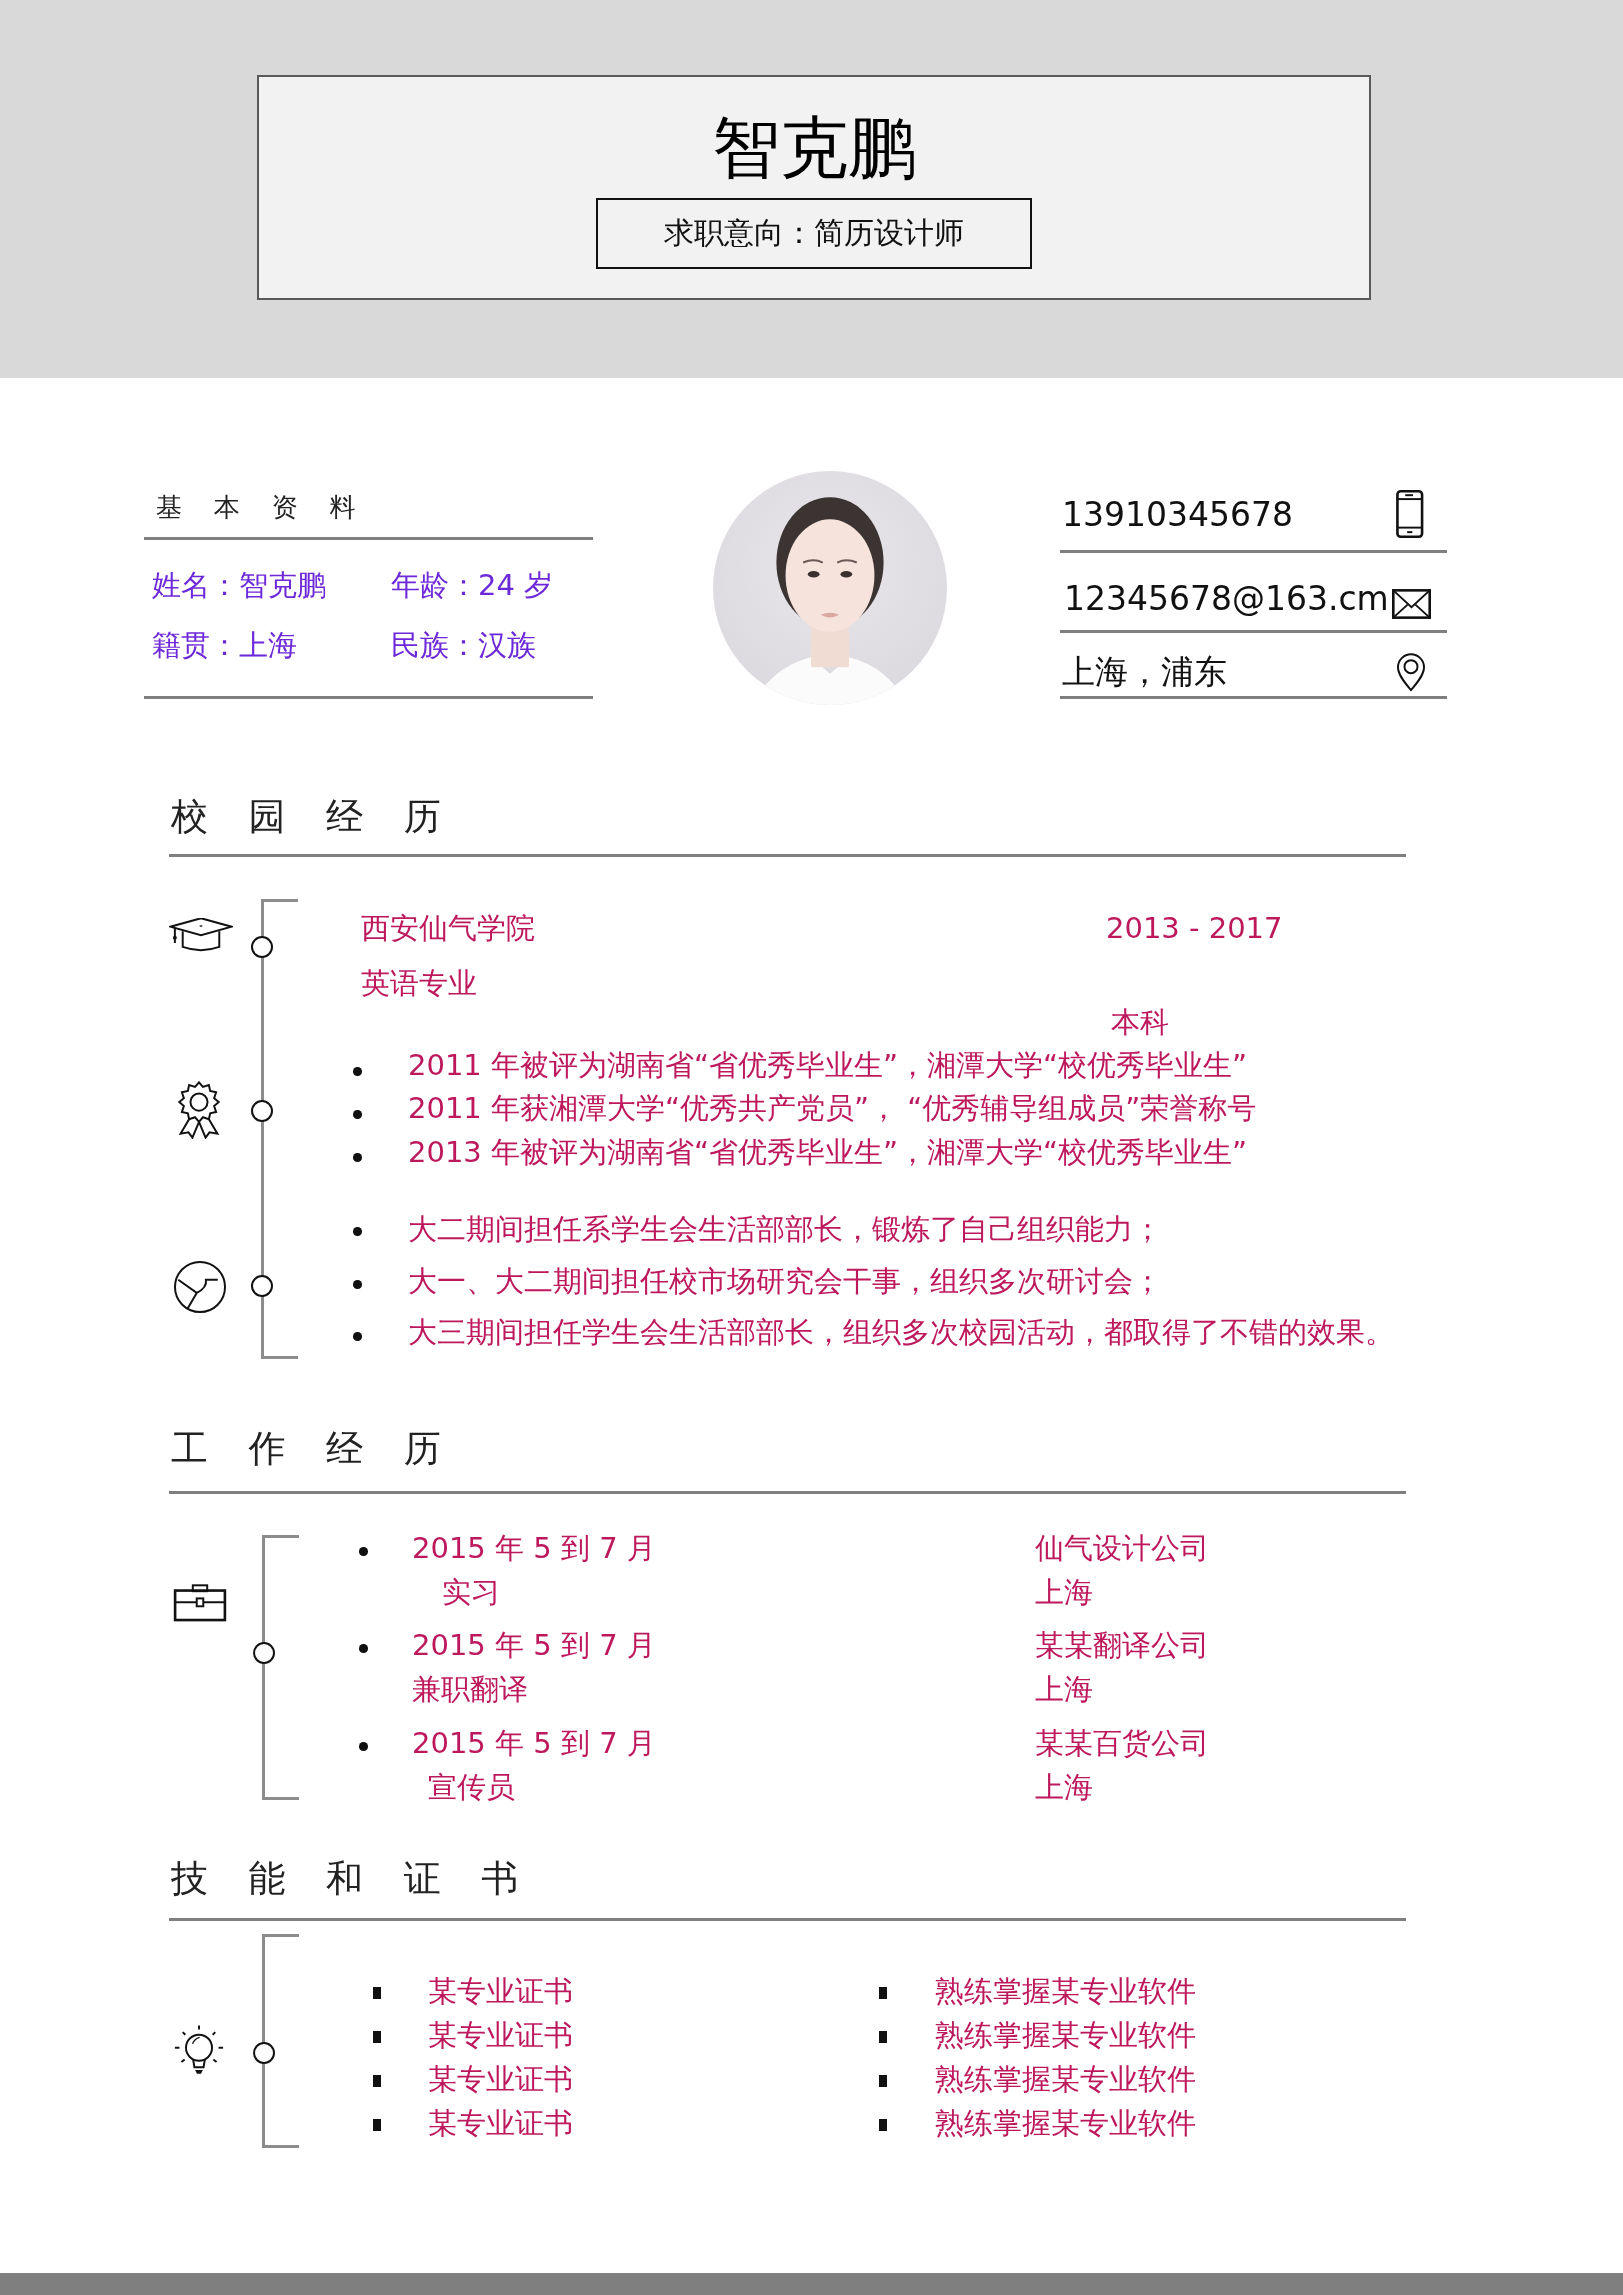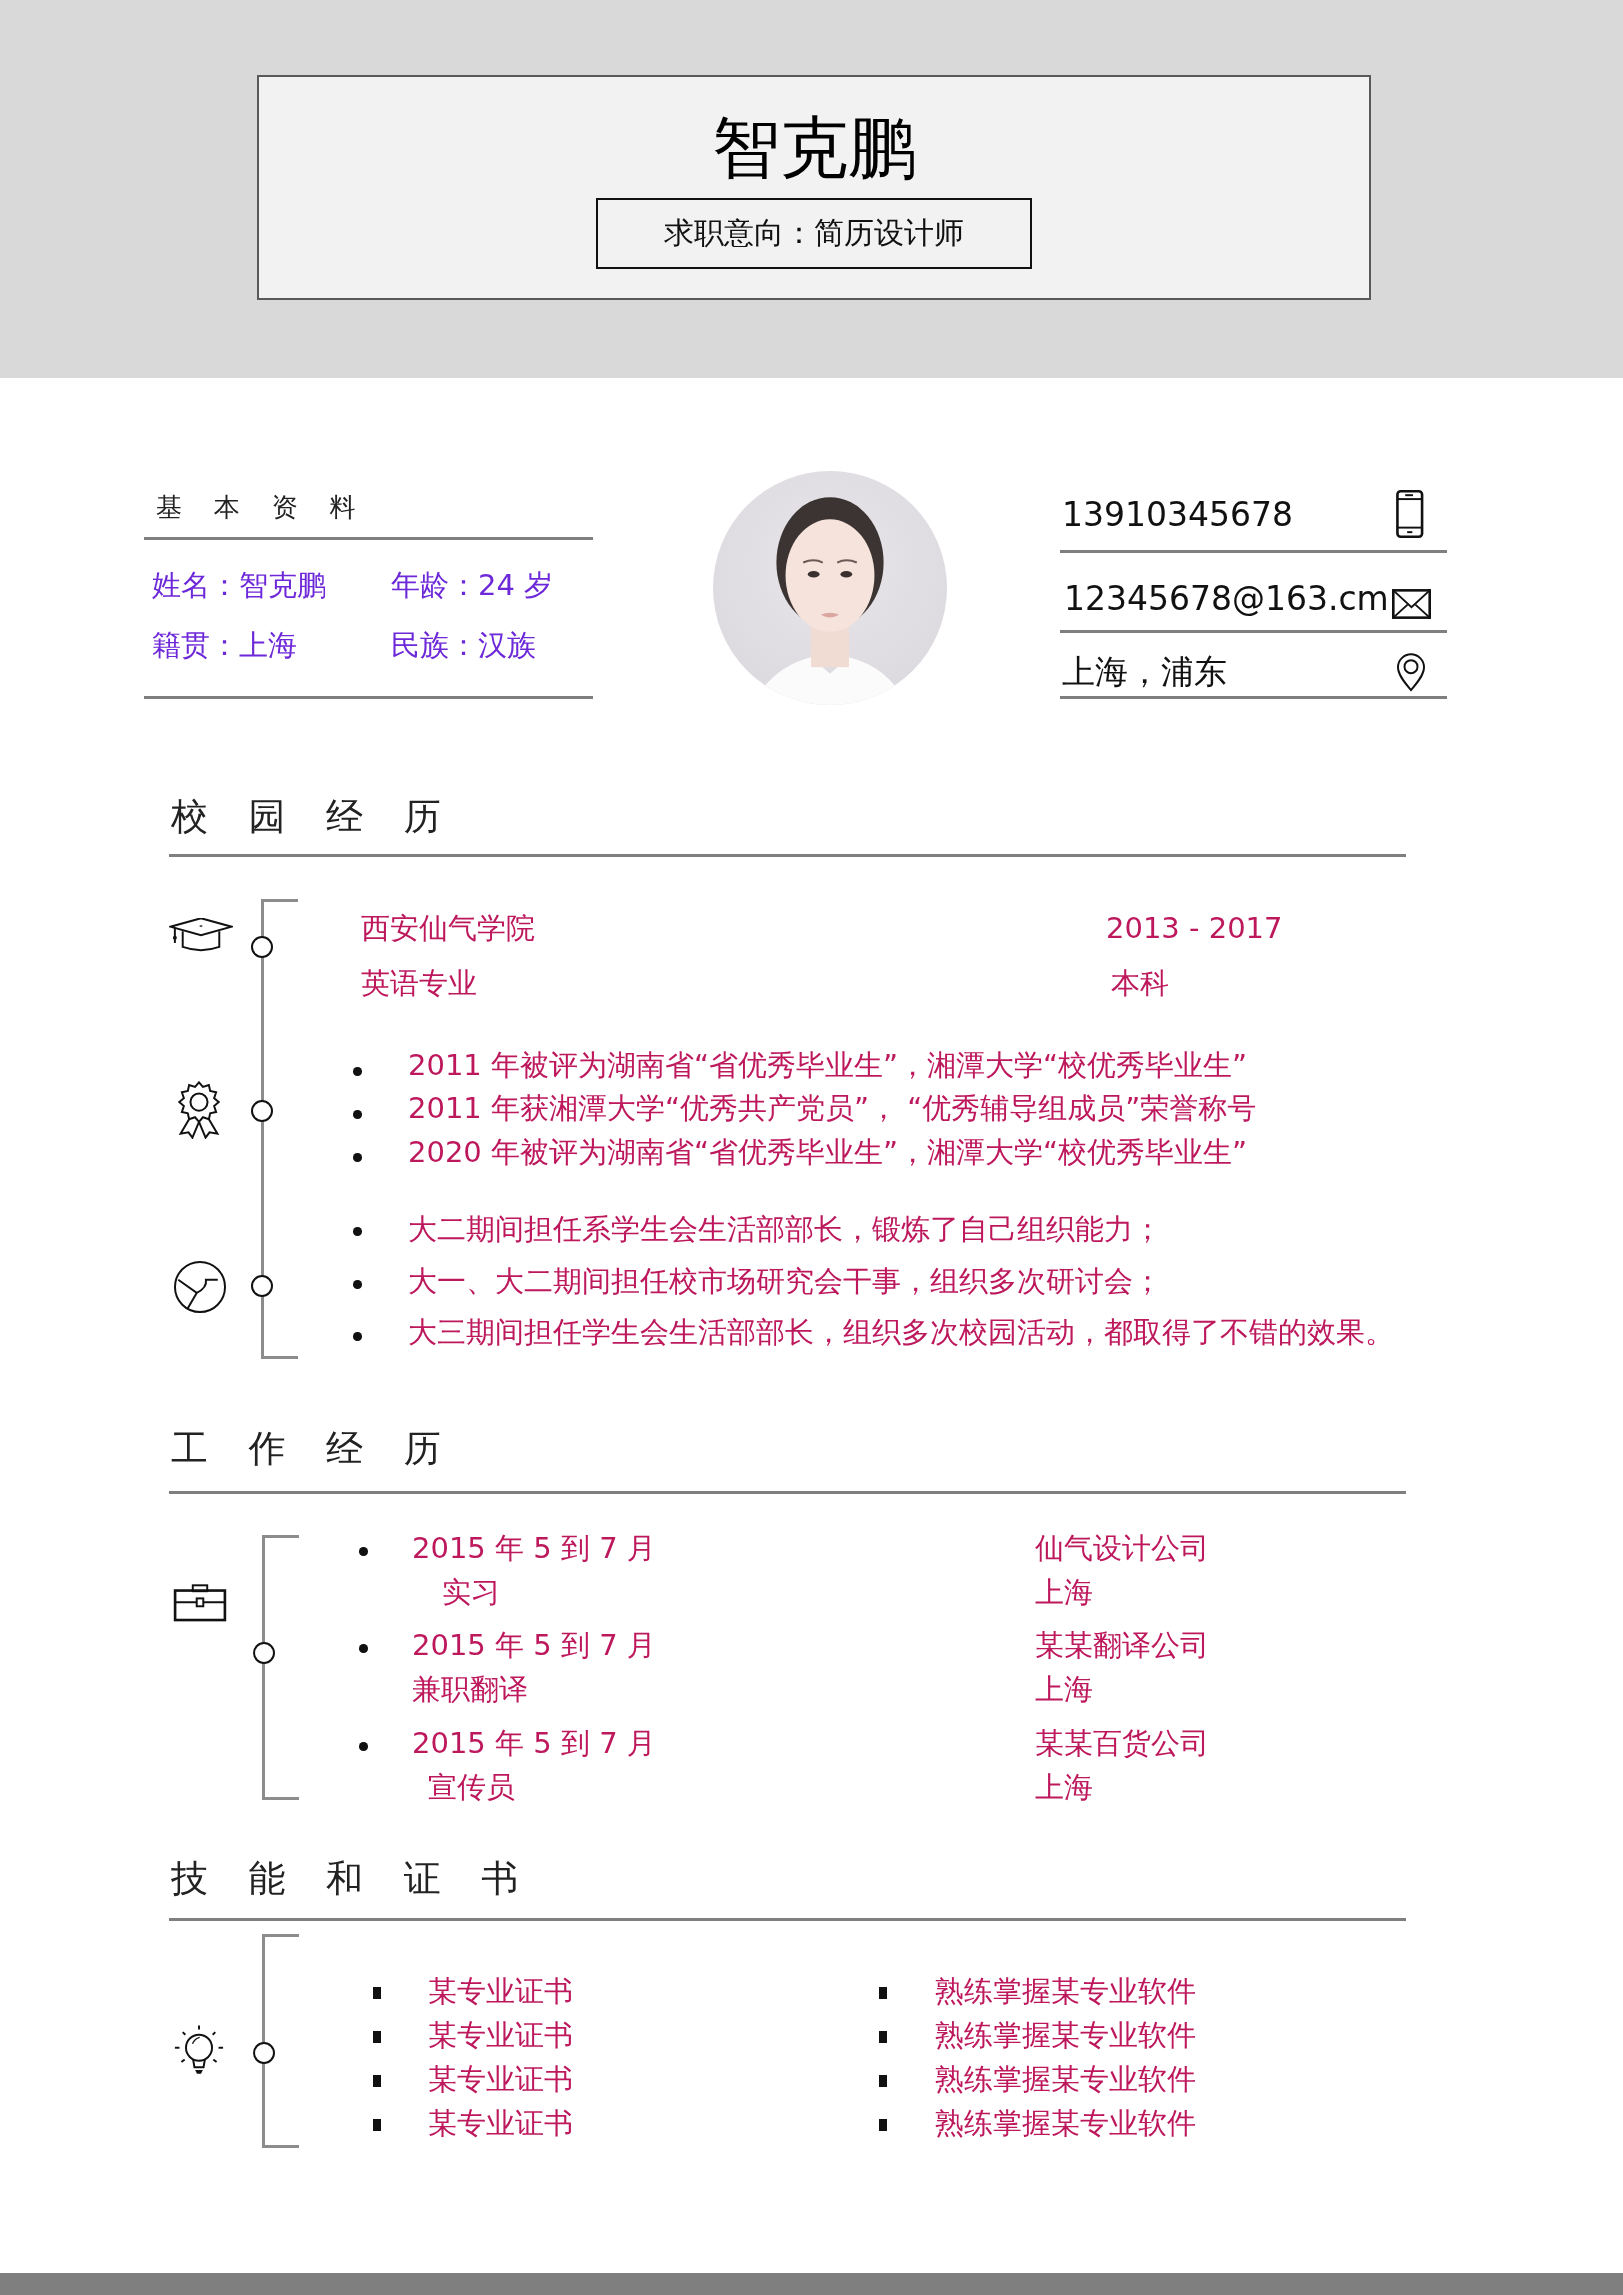--- a/index.html
+++ b/index.html
@@ -151,28 +151,28 @@
   <svg width="54" height="54" viewBox="0 0 82 82">
       <circle cx="41" cy="41" r="38" fill="none" stroke="#111" stroke-width="3"></circle>
       <path d="M8 30 L36 50 Q52 42 50 30 L68 30" fill="none" stroke="#111" stroke-width="3"></path>
       <line x1="36" y1="50" x2="22" y2="74" stroke="#111" stroke-width="3"></line>
     </svg>
 </div>
 
 <div class="abs body-text" style="left:361px;top:910px;">西安仙气学院</div>
 <div class="abs body-text" style="left:1106px;top:910px;">2013 - 2017</div>
 <div class="abs body-text" style="left:361px;top:965px;">英语专业</div>
-<div class="abs body-text" style="left:1111px;top:965px;text-align:center;">本科</div>
+<div class="abs body-text" style="left:1111px;top:1004px;text-align:center;">本科</div>
 
 <div class="abs dot" style="left:353px;top:1067px;"></div>
 <div class="abs body-text" style="left:408px;top:1047px;">2011 年被评为湖南省“省优秀毕业生”，湘潭大学“校优秀毕业生”</div>
 <div class="abs dot" style="left:353px;top:1110px;"></div>
 <div class="abs body-text" style="left:408px;top:1090px;">2011 年获湘潭大学“优秀共产党员”，  “优秀辅导组成员”荣誉称号</div>
 <div class="abs dot" style="left:353px;top:1153px;"></div>
-<div class="abs body-text" style="left:408px;top:1134px;">2020 年被评为湖南省“省优秀毕业生”，湘潭大学“校优秀毕业生”</div>
+<div class="abs body-text" style="left:408px;top:1134px;">2013 年被评为湖南省“省优秀毕业生”，湘潭大学“校优秀毕业生”</div>
 
 <div class="abs dot" style="left:353px;top:1227px;"></div>
 <div class="abs body-text" style="left:408px;top:1211px;">大二期间担任系学生会生活部部长，锻炼了自己组织能力；</div>
 <div class="abs dot" style="left:353px;top:1280px;"></div>
 <div class="abs body-text" style="left:408px;top:1263px;">大一、大二期间担任校市场研究会干事，组织多次研讨会；</div>
 <div class="abs dot" style="left:353px;top:1332px;"></div>
 <div class="abs body-text" style="left:408px;top:1314px;">大三期间担任学生会生活部部长，组织多次校园活动，都取得了不错的效果。</div>
 
 <div class="abs sec-title" style="left:171px;top:1426px;">工 作 经 历</div>
 <div class="abs rule" style="left:169px;top:1491px;width:1237px;height:2.6px;"></div>

